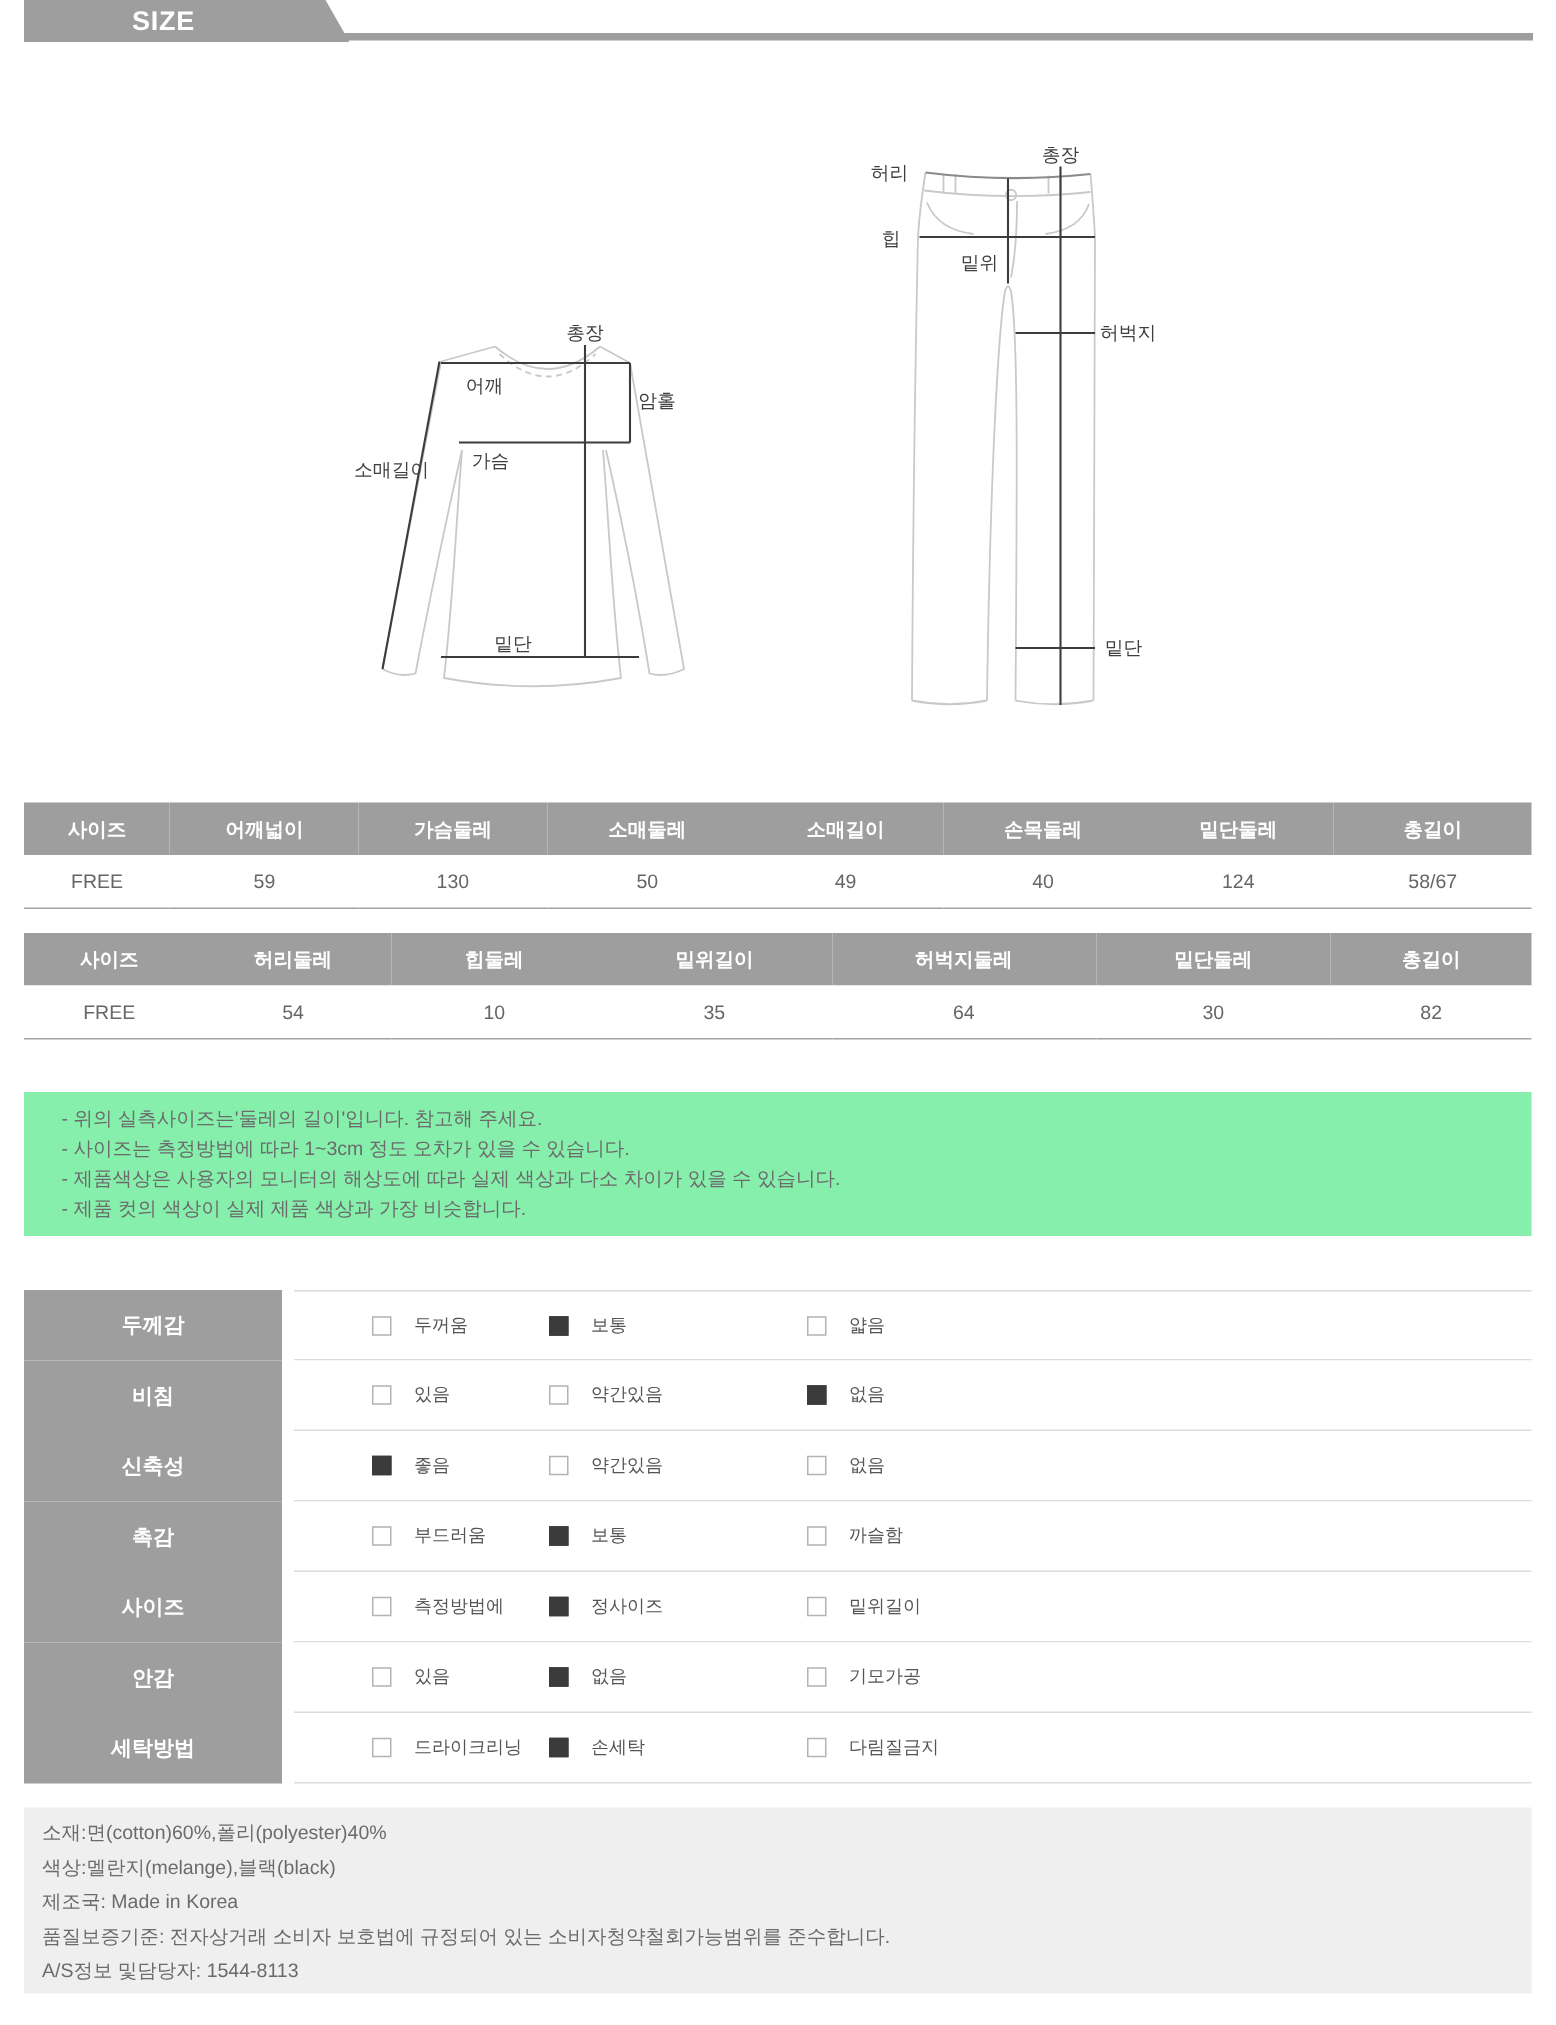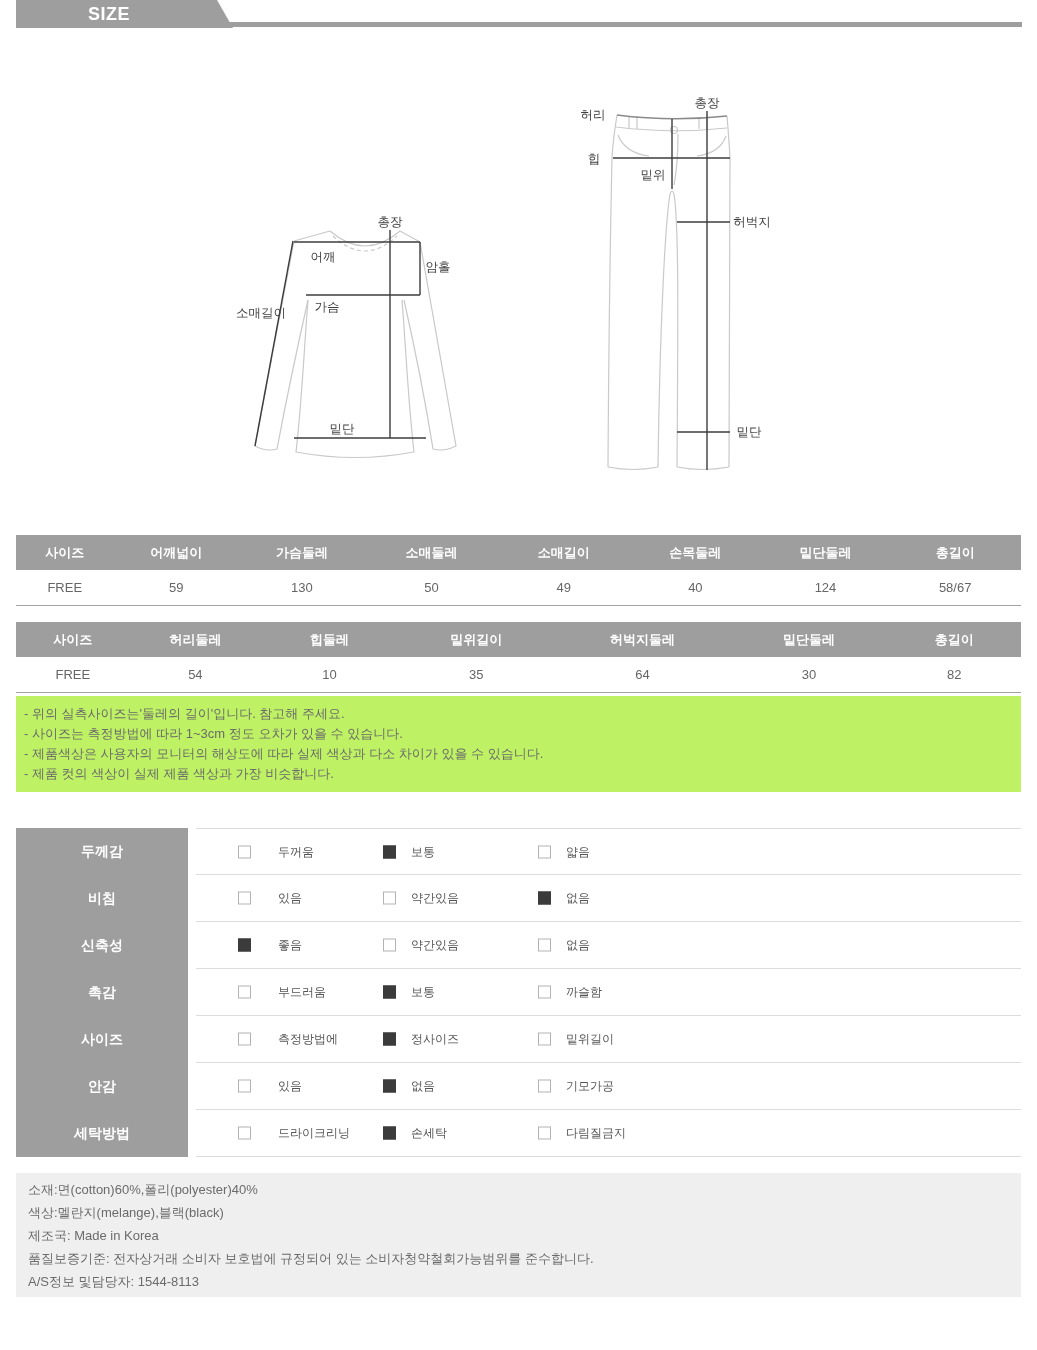--- a/index.html
+++ b/index.html
@@ -37,37 +37,37 @@
   table.size.t2{margin-top:16px;}
   .t1 col:nth-child(1){width:9.7%;}  .t1 col:nth-child(2){width:12.5%;}
   .t1 col:nth-child(3){width:12.5%;} .t1 col:nth-child(4){width:13.3%;}
   .t1 col:nth-child(5){width:13%;}   .t1 col:nth-child(6){width:13.2%;}
   .t1 col:nth-child(7){width:12.7%;}
   .t2 col:nth-child(1){width:11.3%;} .t2 col:nth-child(2){width:13.1%;}
   .t2 col:nth-child(3){width:13.6%;} .t2 col:nth-child(4){width:15.6%;}
   .t2 col:nth-child(5){width:17.5%;} .t2 col:nth-child(6){width:15.6%;}
   
   .notes{
-    margin-top:3px;background:#bef264;padding:8px 8px;box-sizing:border-box;
+    margin-top:35px;background:#86efac;padding:8px 25px;box-sizing:border-box;
   }
   .notes p{margin:0;color:#6b6b6b;font-size:13px;line-height:20px;}
   
   .features{margin-top:36px;}
   .f-row{display:flex;height:47px;}
   .f-label{
     width:172px;background:#9e9e9e;color:#fff;font-size:14px;font-weight:bold;
     display:flex;align-items:center;justify-content:center;flex:none;
   }
   .f-opts{
     flex:1;margin-left:8px;position:relative;border-bottom:1px solid #dcdcdc;
     box-sizing:border-box;background:#fff;
   }
   .f-row:first-child .f-opts{border-top:1px solid #dcdcdc;}
   .opt{position:absolute;top:50%;transform:translateY(-50%);display:flex;align-items:center;}
-  .opt.o1{left:42px;gap:12px;} .opt.o2{left:187px;text-align:center;} .opt.o3{left:342px;}
+  .opt.o1{left:52px;} .opt.o2{left:170px;text-align:center;} .opt.o3{left:342px;}
   .cb{
     width:13px;height:13px;box-sizing:border-box;border:1px solid #b3b3b3;background:#fff;flex:none;
   }
   .cb[data-checked="true"]{background:#3b3b3b;border-color:#3b3b3b;}
   .opt-label{margin-left:15px;color:#555;font-size:12px;}
   
   .product-info{
     margin-top:16px;background:#efefef;padding:5px 12px 4px;box-sizing:border-box;
   }
   .product-info p{margin:0;color:#6b6b6b;font-size:13px;line-height:23px;}

